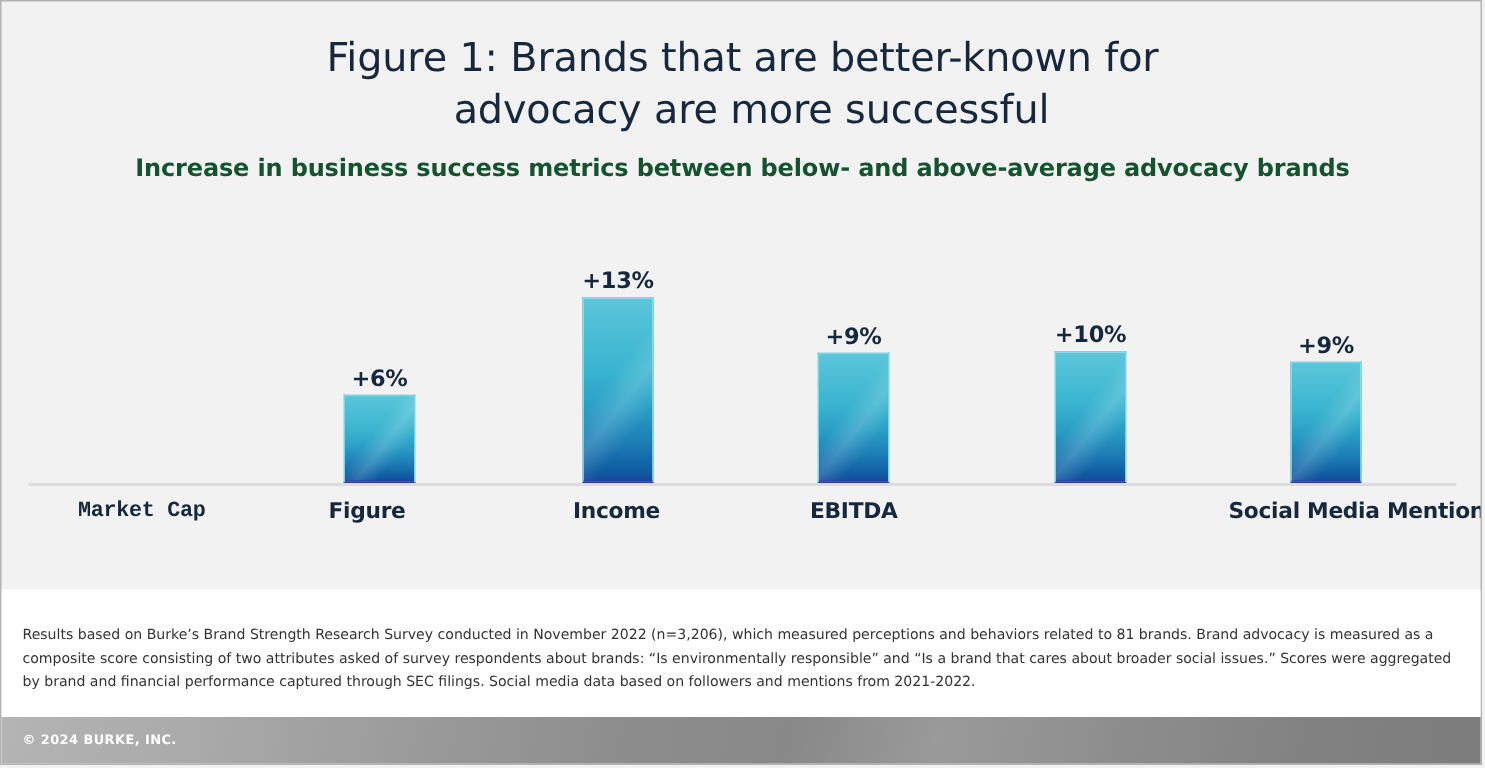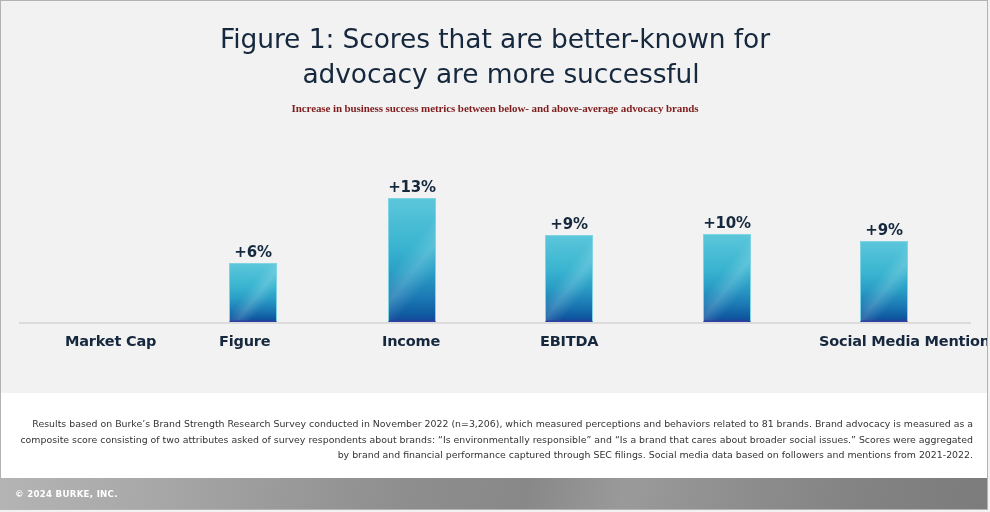--- a/index.html
+++ b/index.html
@@ -19,23 +19,22 @@
 
   
   .header{position:absolute;left:0;top:20px;width:988px;text-align:center;}
   .title{
     font-size:26.5px;line-height:35px;color:#16283d;
     font-weight:400;letter-spacing:-0.1px;
     font-family:"DejaVu Sans","Liberation Sans",sans-serif;
   }
   .title .l2{display:block;padding-left:12px;}
   .subtitle{
-    margin-top:11px;font-size:11px;font-weight:bold;color:#7f1d1d;
+    margin-top:11px;font-size:16px;font-weight:bold;color:#14532d;
     letter-spacing:-0.1px;
-    font-family:Liberation Serif, serif;
   }
 
   
   .plot{position:absolute;left:0;top:150px;width:988px;height:243px;}
   .axis-line{
     position:absolute;left:18px;top:171px;width:952px;height:2px;
     background:#dcdcdc;
   }
   .bars{position:absolute;left:0;top:0;width:988px;height:171px;}
   .bar-group{position:absolute;bottom:0;width:48px;}
@@ -70,21 +69,21 @@
   }
 
   
   .footnote-area{
     position:absolute;left:0;top:392px;width:988px;height:85px;
     background:#ffffff;
   }
   .footnote{
     position:absolute;left:14px;top:23px;width:958px;
     font-size:9.4px;line-height:15.5px;color:#333333;
-    text-align:right;letter-spacing:0px;
+    text-align:left;letter-spacing:0px;
   }
 
   
   .footer-bar{
     position:absolute;left:0;top:477px;width:988px;height:33px;
     background:linear-gradient(100deg,
        #b4b4b4 0%,
        #a9a9a9 14%,
        #9b9b9b 27%,
        #8e8e8e 40%,
@@ -100,21 +99,21 @@
     font-size:8.6px;font-weight:bold;color:#ffffff;letter-spacing:.3px;
   }
 </style>
 </head>
 <body>
 
 <div id="figure">
 
   <div class="header">
     <div class="title">
-      <span>Figure 1: Scores that are better-known for</span>
+      <span>Figure 1: Brands that are better-known for</span>
       <span class="l2">advocacy are more successful</span>
     </div>
     <div class="subtitle">Increase in business success metrics between below- and above-average advocacy brands</div>
   </div>
 
   <div class="plot">
     <div class="axis-line"></div>
     <div class="bars">
 
 
@@ -138,21 +137,21 @@
         <div class="bar" style="height:88px;"></div>
       </div>
 
       <div class="bar-group" style="left:859px;">
         <div class="bar-value" style="bottom:83px;">+9%</div>
         <div class="bar" style="height:81px;"></div>
       </div>
 
     </div>
 
-    <div class="cat-label" style="left:64px;">Market Cap</div>
+    <div class="cat-label" style="left:51px;font-family:Liberation Mono, monospace;">Market Cap</div>
     <div class="cat-label" style="left:218px;">Figure</div>
     <div class="cat-label" style="left:381px;">Income</div>
     <div class="cat-label" style="left:539px;">EBITDA</div>
     <div class="cat-label" style="left:806px;margin-left:12px;">Social Media Mentions</div>
   </div>
 
   <div class="footnote-area">
     <div class="footnote">Results based on Burke’s Brand Strength Research Survey conducted in November 2022 (n=3,206), which measured perceptions and behaviors related to 81 brands. Brand advocacy is measured as a composite score consisting of two attributes asked of survey respondents about brands: “Is environmentally responsible” and “Is a brand that cares about broader social issues.” Scores were aggregated by brand and financial performance captured through SEC filings. Social media data based on followers and mentions from 2021-2022.</div>
   </div>
 

